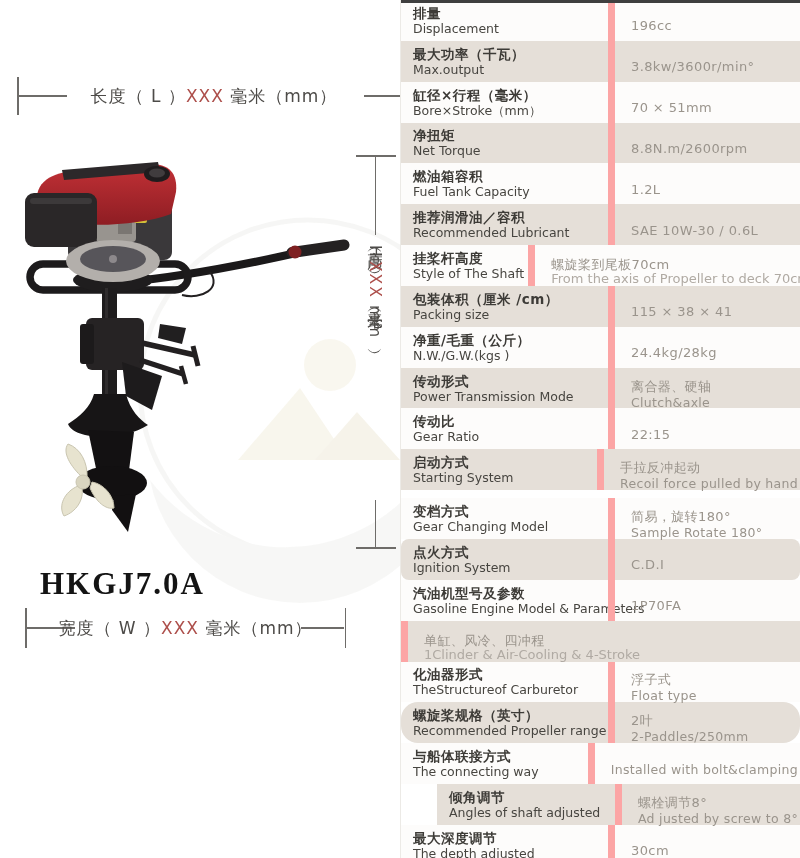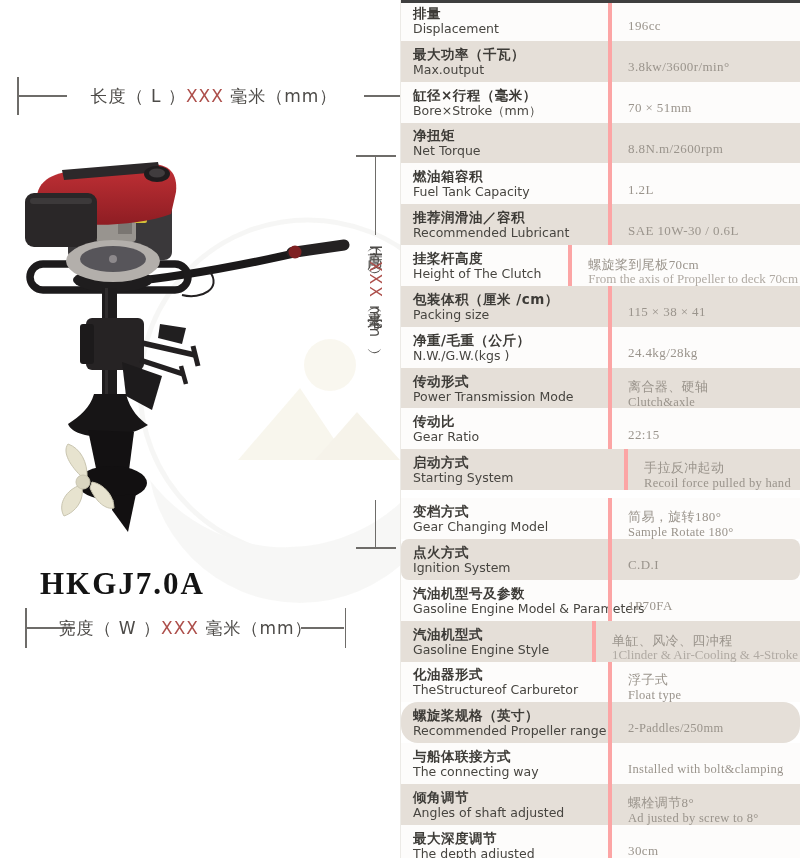--- a/index.html
+++ b/index.html
@@ -60,22 +60,22 @@
   .spec-table{position:absolute;left:400px;top:0;width:400px;height:858px;border-left:1px solid #eceae6;box-sizing:border-box;}
   .table-top-border{position:absolute;left:0;top:0;width:100%;height:3px;background:#3f3f3f;z-index:5;}
   .spec-row{display:flex;height:40.857px;box-sizing:border-box;}
   .spec-label{
     width:207px;box-sizing:border-box;padding:0 4px 0 12px;
     display:flex;flex-direction:column;justify-content:center;overflow:visible;
   }
   .spec-label .zh{font-size:13.5px;font-weight:bold;color:#3d3b37;line-height:16px;letter-spacing:.5px;white-space:nowrap;}
   .spec-label .en{font-size:12.5px;color:#474540;line-height:15px;white-space:nowrap;}
   .spec-value{
-    flex:1;border-left:4px solid #fca5a5;box-sizing:border-box;padding:12px 2px 0 16px;
-    display:flex;flex-direction:column;justify-content:center;color:#9a948c;font-family:Liberation Serif, serif;
+    flex:1;border-left:7px solid #fca5a5;box-sizing:border-box;padding:12px 2px 0 16px;
+    display:flex;flex-direction:column;justify-content:center;color:#9a948c;
   }
   .spec-value .v1{font-size:13px;line-height:16px;letter-spacing:.4px;white-space:nowrap;}
   .spec-value .v2{font-size:12.5px;line-height:15px;letter-spacing:.3px;white-space:nowrap;}
   .spec-value .v2.small{font-size:13px;letter-spacing:0;color:#b0aaa3;line-height:12px;}
 </style>
 </head>
 <body>
 
 <div class="stage">
 
@@ -242,21 +242,21 @@
       </div>
       <div class="spec-value">
         <div class="v1">SAE 10W-30 / 0.6L</div>
 
       </div>
     </div>
 
     <div class="spec-row" style="background: rgb(253, 252, 251);">
       <div class="spec-label">
         <div class="zh">挂桨杆高度</div>
-        <div class="en">Height of The Clutch</div>
+        <div class="en">Style of The Shaft</div>
       </div>
       <div class="spec-value">
         <div class="v1">螺旋桨到尾板70cm</div>
         <div class="v2 small">From the axis of Propeller to deck 70cm</div>
       </div>
     </div>
 
     <div class="spec-row" style="background: rgb(229, 223, 216);">
       <div class="spec-label">
         <div class="zh">包装体积（厘米 /cm）</div>
@@ -339,24 +339,20 @@
         <div class="zh">汽油机型号及参数</div>
         <div class="en">Gasoline Engine Model &amp; Parameters</div>
       </div>
       <div class="spec-value">
         <div class="v1">1P70FA</div>
 
       </div>
     </div>
 
     <div class="spec-row" style="background: rgb(229, 223, 216);">
-      <div class="spec-label">
-        <div class="zh">汽油机型式</div>
-        <div class="en">Gasoline Engine Style</div>
-      </div>
       <div class="spec-value">
         <div class="v1">单缸、风冷、四冲程</div>
         <div class="v2 small">1Clinder &amp; Air-Cooling &amp; 4-Stroke</div>
       </div>
     </div>
 
     <div class="spec-row" style="background: rgb(253, 252, 251);">
       <div class="spec-label">
         <div class="zh">化油器形式</div>
         <div class="en">TheStructureof Carburetor</div>
@@ -366,35 +362,36 @@
         <div class="v2">Float type</div>
       </div>
     </div>
 
     <div class="spec-row" style="background: rgb(229, 223, 216); border-radius: 17px;">
       <div class="spec-label">
         <div class="zh">螺旋桨规格（英寸）</div>
         <div class="en">Recommended  Propeller  range</div>
       </div>
       <div class="spec-value">
+        <div class="v1">2叶</div>
         <div class="v2">2-Paddles/250mm</div>
       </div>
     </div>
 
     <div class="spec-row" style="background: rgb(253, 252, 251);">
       <div class="spec-label">
         <div class="zh">与船体联接方式</div>
         <div class="en">The connecting way</div>
       </div>
       <div class="spec-value">
         <div class="v2">Installed with bolt&amp;clamping</div>
       </div>
     </div>
 
-    <div class="spec-row" style="background: rgb(229, 223, 216);">
+    <div class="spec-row" style="background: rgb(229, 223, 216); margin-left: 36px;">
       <div class="spec-label">
         <div class="zh">倾角调节</div>
         <div class="en">Angles of shaft adjusted</div>
       </div>
       <div class="spec-value">
         <div class="v1">螺栓调节8°</div>
         <div class="v2">Ad justed by screw to 8°</div>
       </div>
     </div>
 

